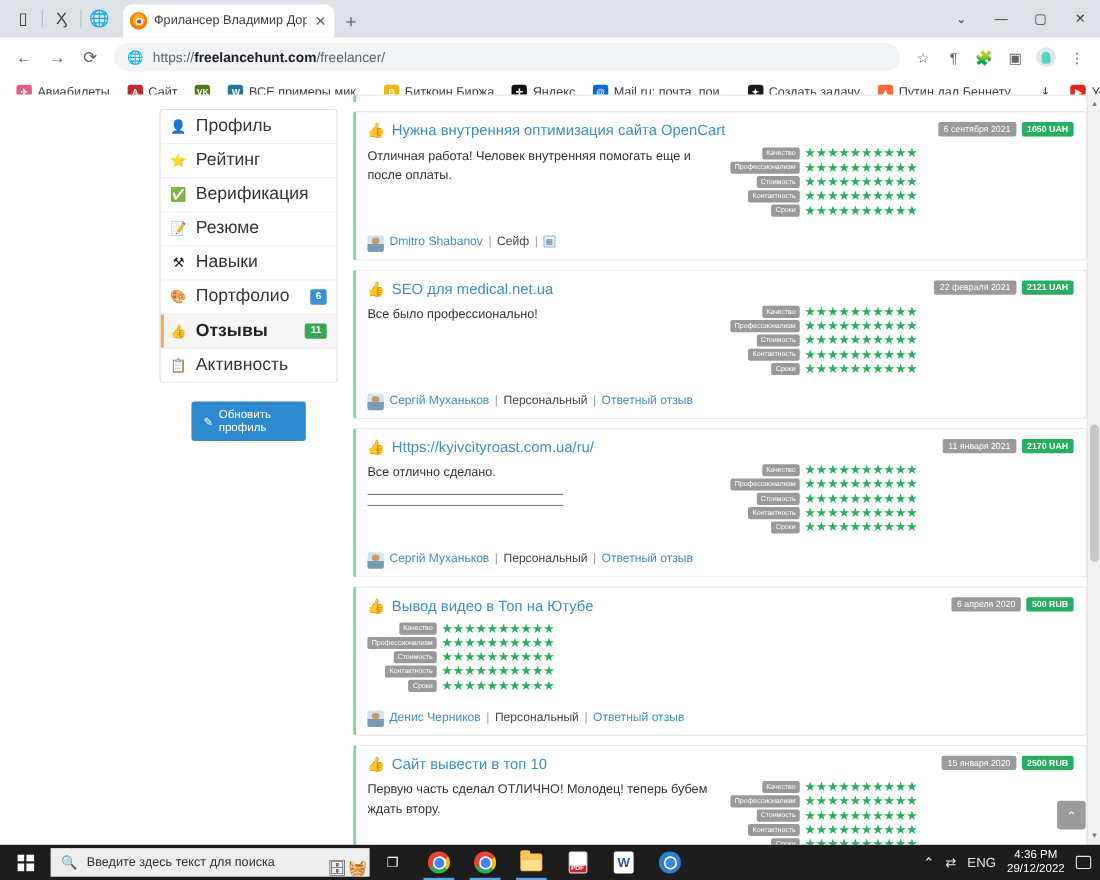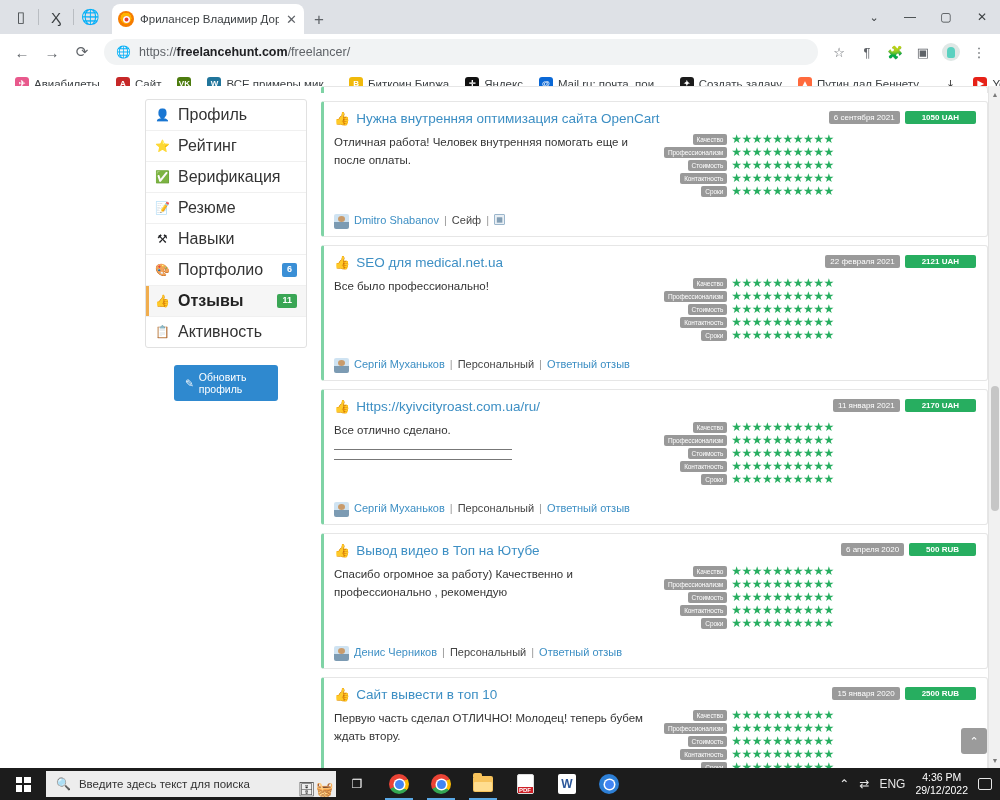--- a/index.html
+++ b/index.html
@@ -143,21 +143,21 @@
   .card {
     border: 1px solid #e6e6e6; border-left: 3px solid #7fd3a5; border-radius: 3px;
     background: #fff; margin-top: 8px; padding: 9px 11px 8px 10px; position: relative;
     min-height: 136px;
   }
   .card-head { display: flex; align-items: flex-start; gap: 6px; }
   .thumb-icon { color: #2e9e5b; font-size: 13px; line-height: 1.1; flex: 0 0 auto; padding-top: 1px; }
   .card-title { font-size: 13.5px; color: #3d8fc4; flex: 1 1 auto; line-height: 1.2; }
   .meta { position: absolute; top: 9px; right: 11px; display: flex; gap: 5px; align-items: center; }
   .meta-date { background: #9a9a9a; color: #fff; font-size: 8px; padding: 2px 5px; border-radius: 2px; white-space: nowrap; }
-  .meta-amount { background: #27ae60; color: #fff; font-size: 8px; padding: 2px 17px; border-radius: 2px; font-weight: bold; white-space: nowrap; }
+  .meta-amount { background: #27ae60; color: #fff; font-size: 8px; padding: 2px 5px; border-radius: 2px; font-weight: bold; white-space: nowrap; }
 
   .card-body { display: flex; margin-top: 7px; }
   .card-text { flex: 1 1 auto; font-size: 11.5px; color: #333; line-height: 1.55; padding-right: 10px; max-width: 330px; }
   .hr-line { border: none; border-top: 1px solid #777; margin: 9px 0; width: 178px; }
 
   .ratings { flex: 0 0 auto; display: flex; flex-direction: column; gap: 2px; align-items: flex-end; }
   .rating-row { display: flex; align-items: center; gap: 4px; }
   .rating-label {
     background: #999; color: #fff; font-size: 6.5px; padding: 2px 4px; border-radius: 2px;
     white-space: nowrap; letter-spacing: -0.1px;
@@ -686,23 +686,20 @@
             <div class="card">
               <div class="card-head">
                 <span class="thumb-icon">👍</span>
                 <span class="card-title">Вывод видео в Топ на Ютубе</span>
               </div>
               <div class="meta">
                 <span class="meta-date">6 апреля 2020</span>
                 <span class="meta-amount">500 RUB</span>
               </div>
               <div class="card-body">
-                <div class="card-text">
-                  <div>Спасибо огромное за работу) Качественно и профессионально , рекомендую</div>
-                </div>
                 <div class="ratings">
                   <div class="rating-row">
                     <span class="rating-label">Качество</span>
                     <span class="stars">
                       <span class="star">★</span>
                       <span class="star">★</span>
                       <span class="star">★</span>
                       <span class="star">★</span>
                       <span class="star">★</span>
                       <span class="star">★</span>

